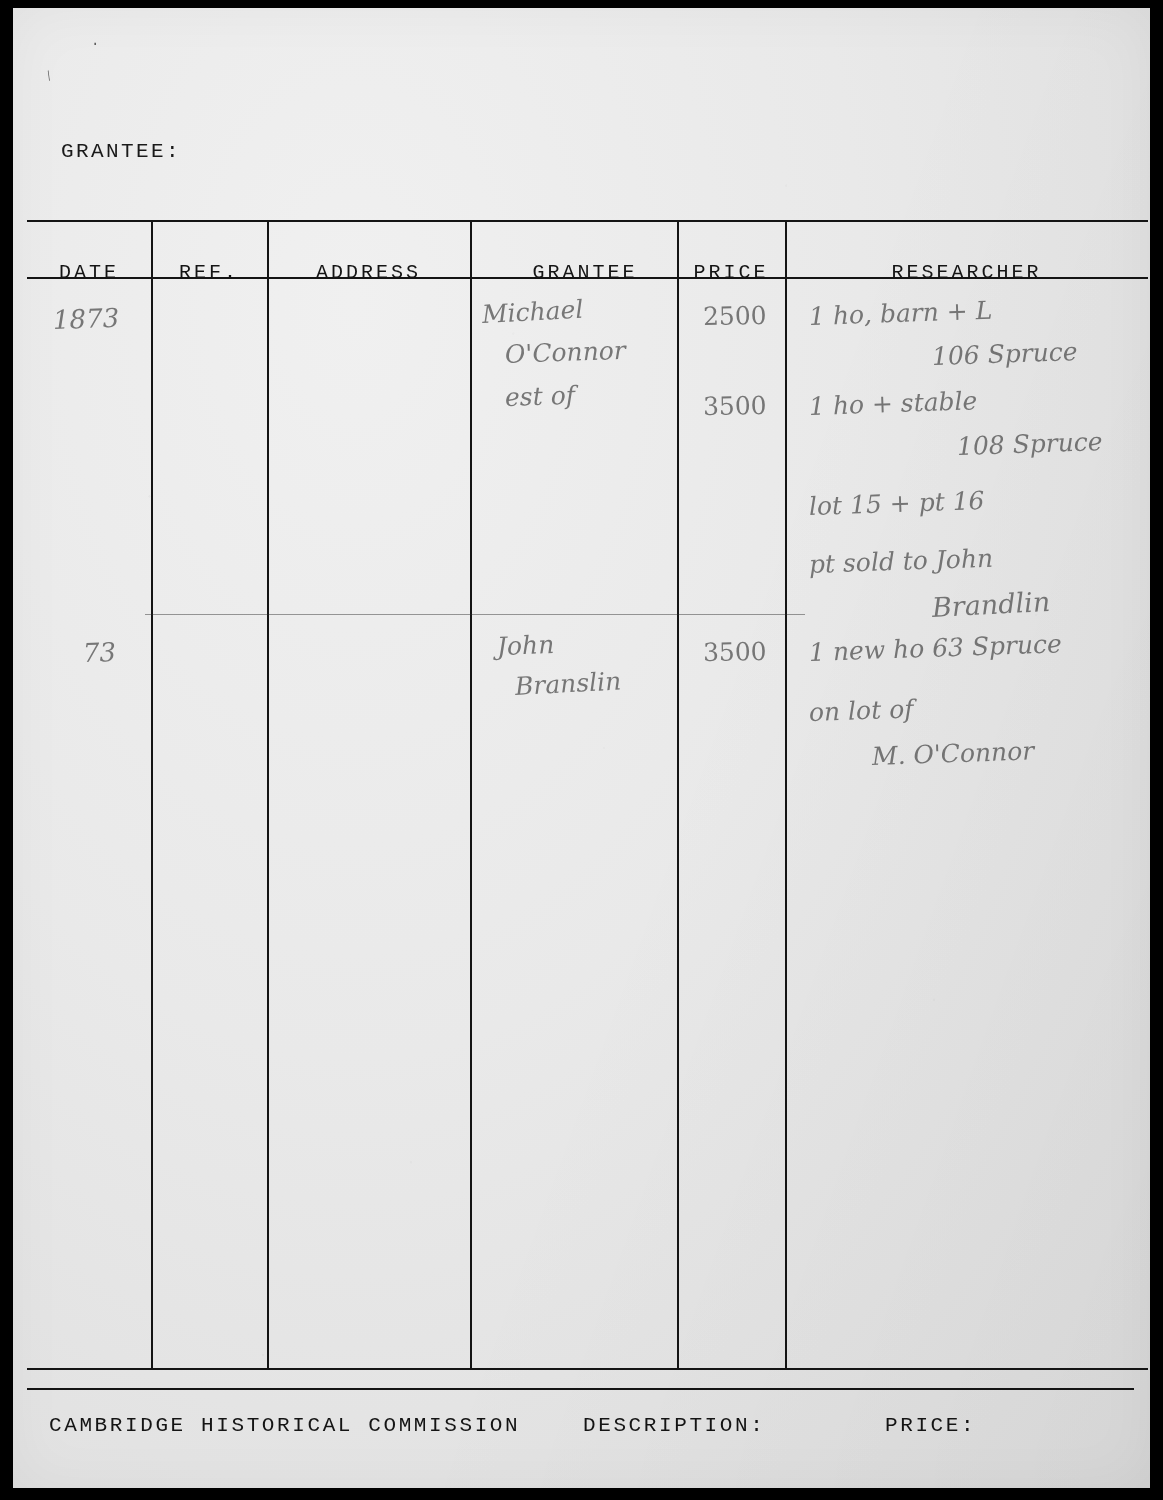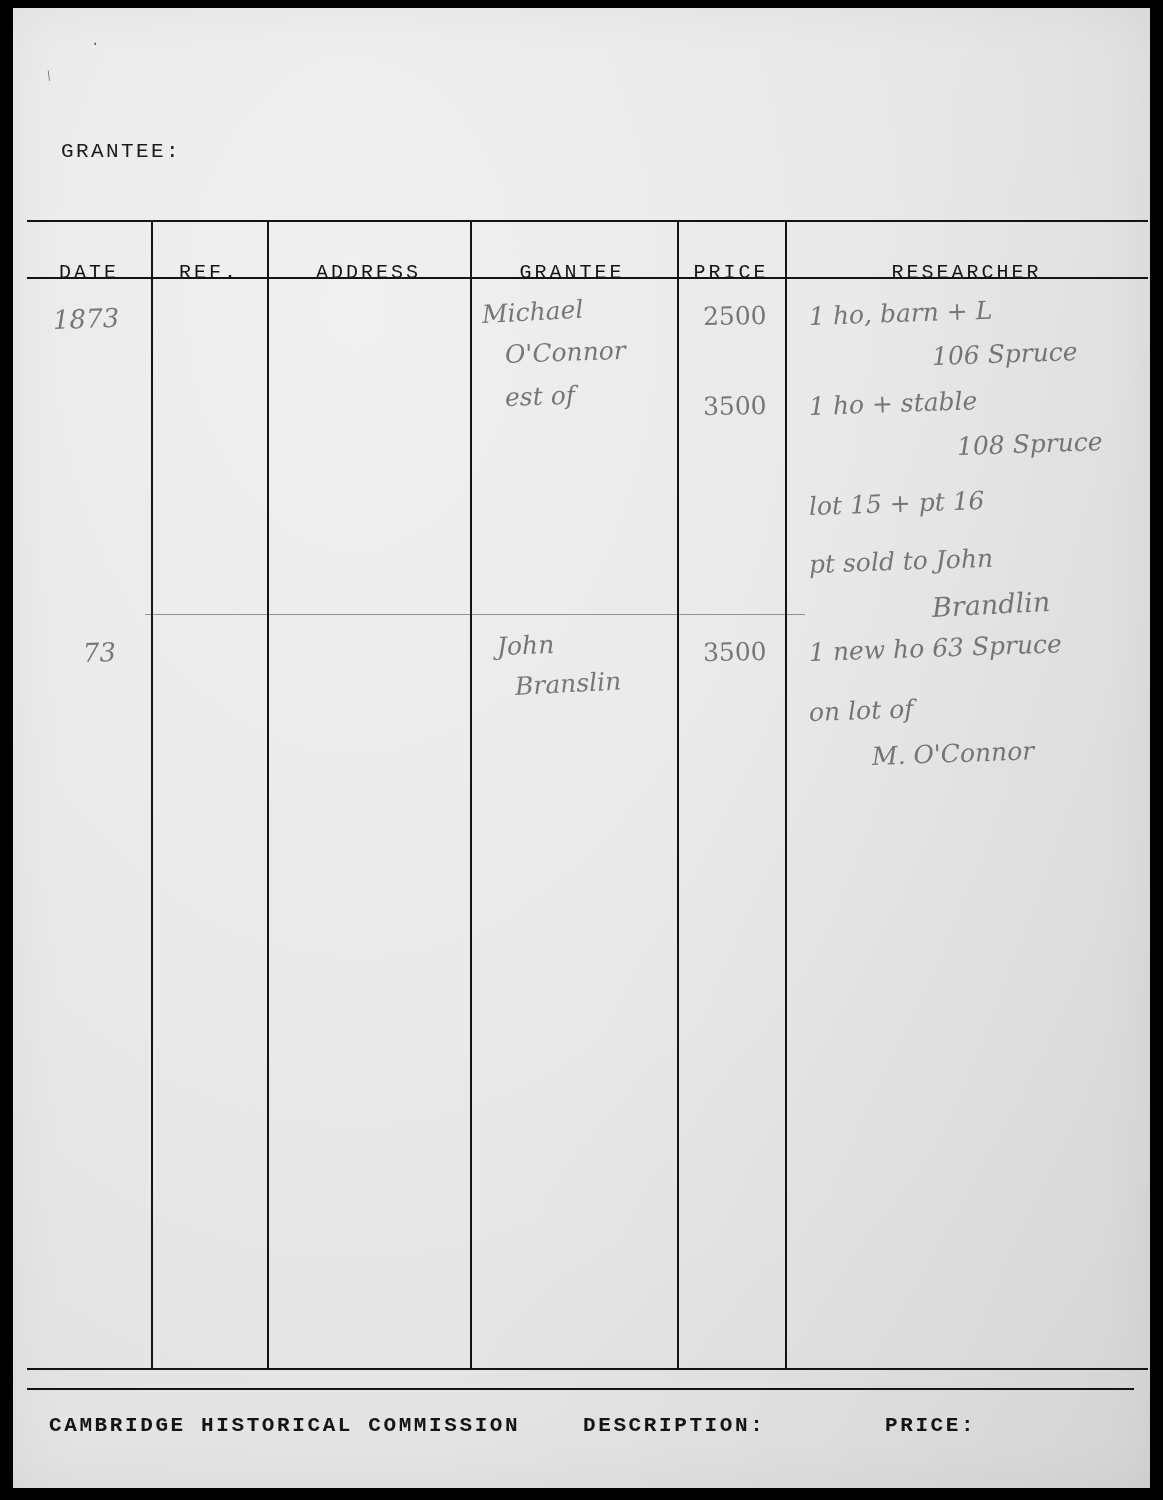--- a/index.html
+++ b/index.html
@@ -120,21 +120,21 @@
     left: 0;
     top: 1380px;
     width: 1137px;
     height: 60px;
   }
   .foot-txt {
     position: absolute;
     font-size: 21px;
     letter-spacing: 2.6px;
     color: #141414;
-    font-weight: bold;
+    font-weight: normal;
   }
 
   .corner-mark {
     position: absolute;
     color: #3a3a3a;
     font-size: 14px;
     opacity: .8;
   }
 </style>
 </head>
@@ -158,21 +158,21 @@
 
       <div class="vline" style="left:124px; height:1148px;"></div>
       <div class="vline" style="left:240px; height:1148px;"></div>
       <div class="vline" style="left:443px; height:1148px;"></div>
       <div class="vline" style="left:650px; height:1148px;"></div>
       <div class="vline" style="left:758px; height:1148px;"></div>
 
       <div class="colhead" style="left:0px;   width:124px;">DATE</div>
       <div class="colhead" style="left:124px; width:116px;">REF.</div>
       <div class="colhead" style="left:240px; width:203px;">ADDRESS</div>
-      <div class="colhead" style="left:430px; width:230px;">GRANTEE</div>
+      <div class="colhead" style="left:443px; width:230px;">GRANTEE</div>
       <div class="colhead" style="left:650px; width:108px;">PRICE</div>
       <div class="colhead" style="left:758px; width:363px;">RESEARCHER</div>
 
       <div class="hw" style="left:26px; top:85px; font-size:26px; transform:rotate(-2deg);">1873</div>
 
       <div class="hw" style="left:455px; top:80px; font-size:25px; transform:rotate(-3deg);">Michael</div>
       <div class="hw" style="left:478px; top:120px; font-size:25px; transform:rotate(-2deg);">O'Connor</div>
       <div class="hw" style="left:478px; top:163px; font-size:25px; transform:rotate(-2deg);">est of</div>
 
       <div class="hw" style="left:676px; top:82px; font-size:25px; font-style:normal; transform:rotate(-1deg);">2500</div>

